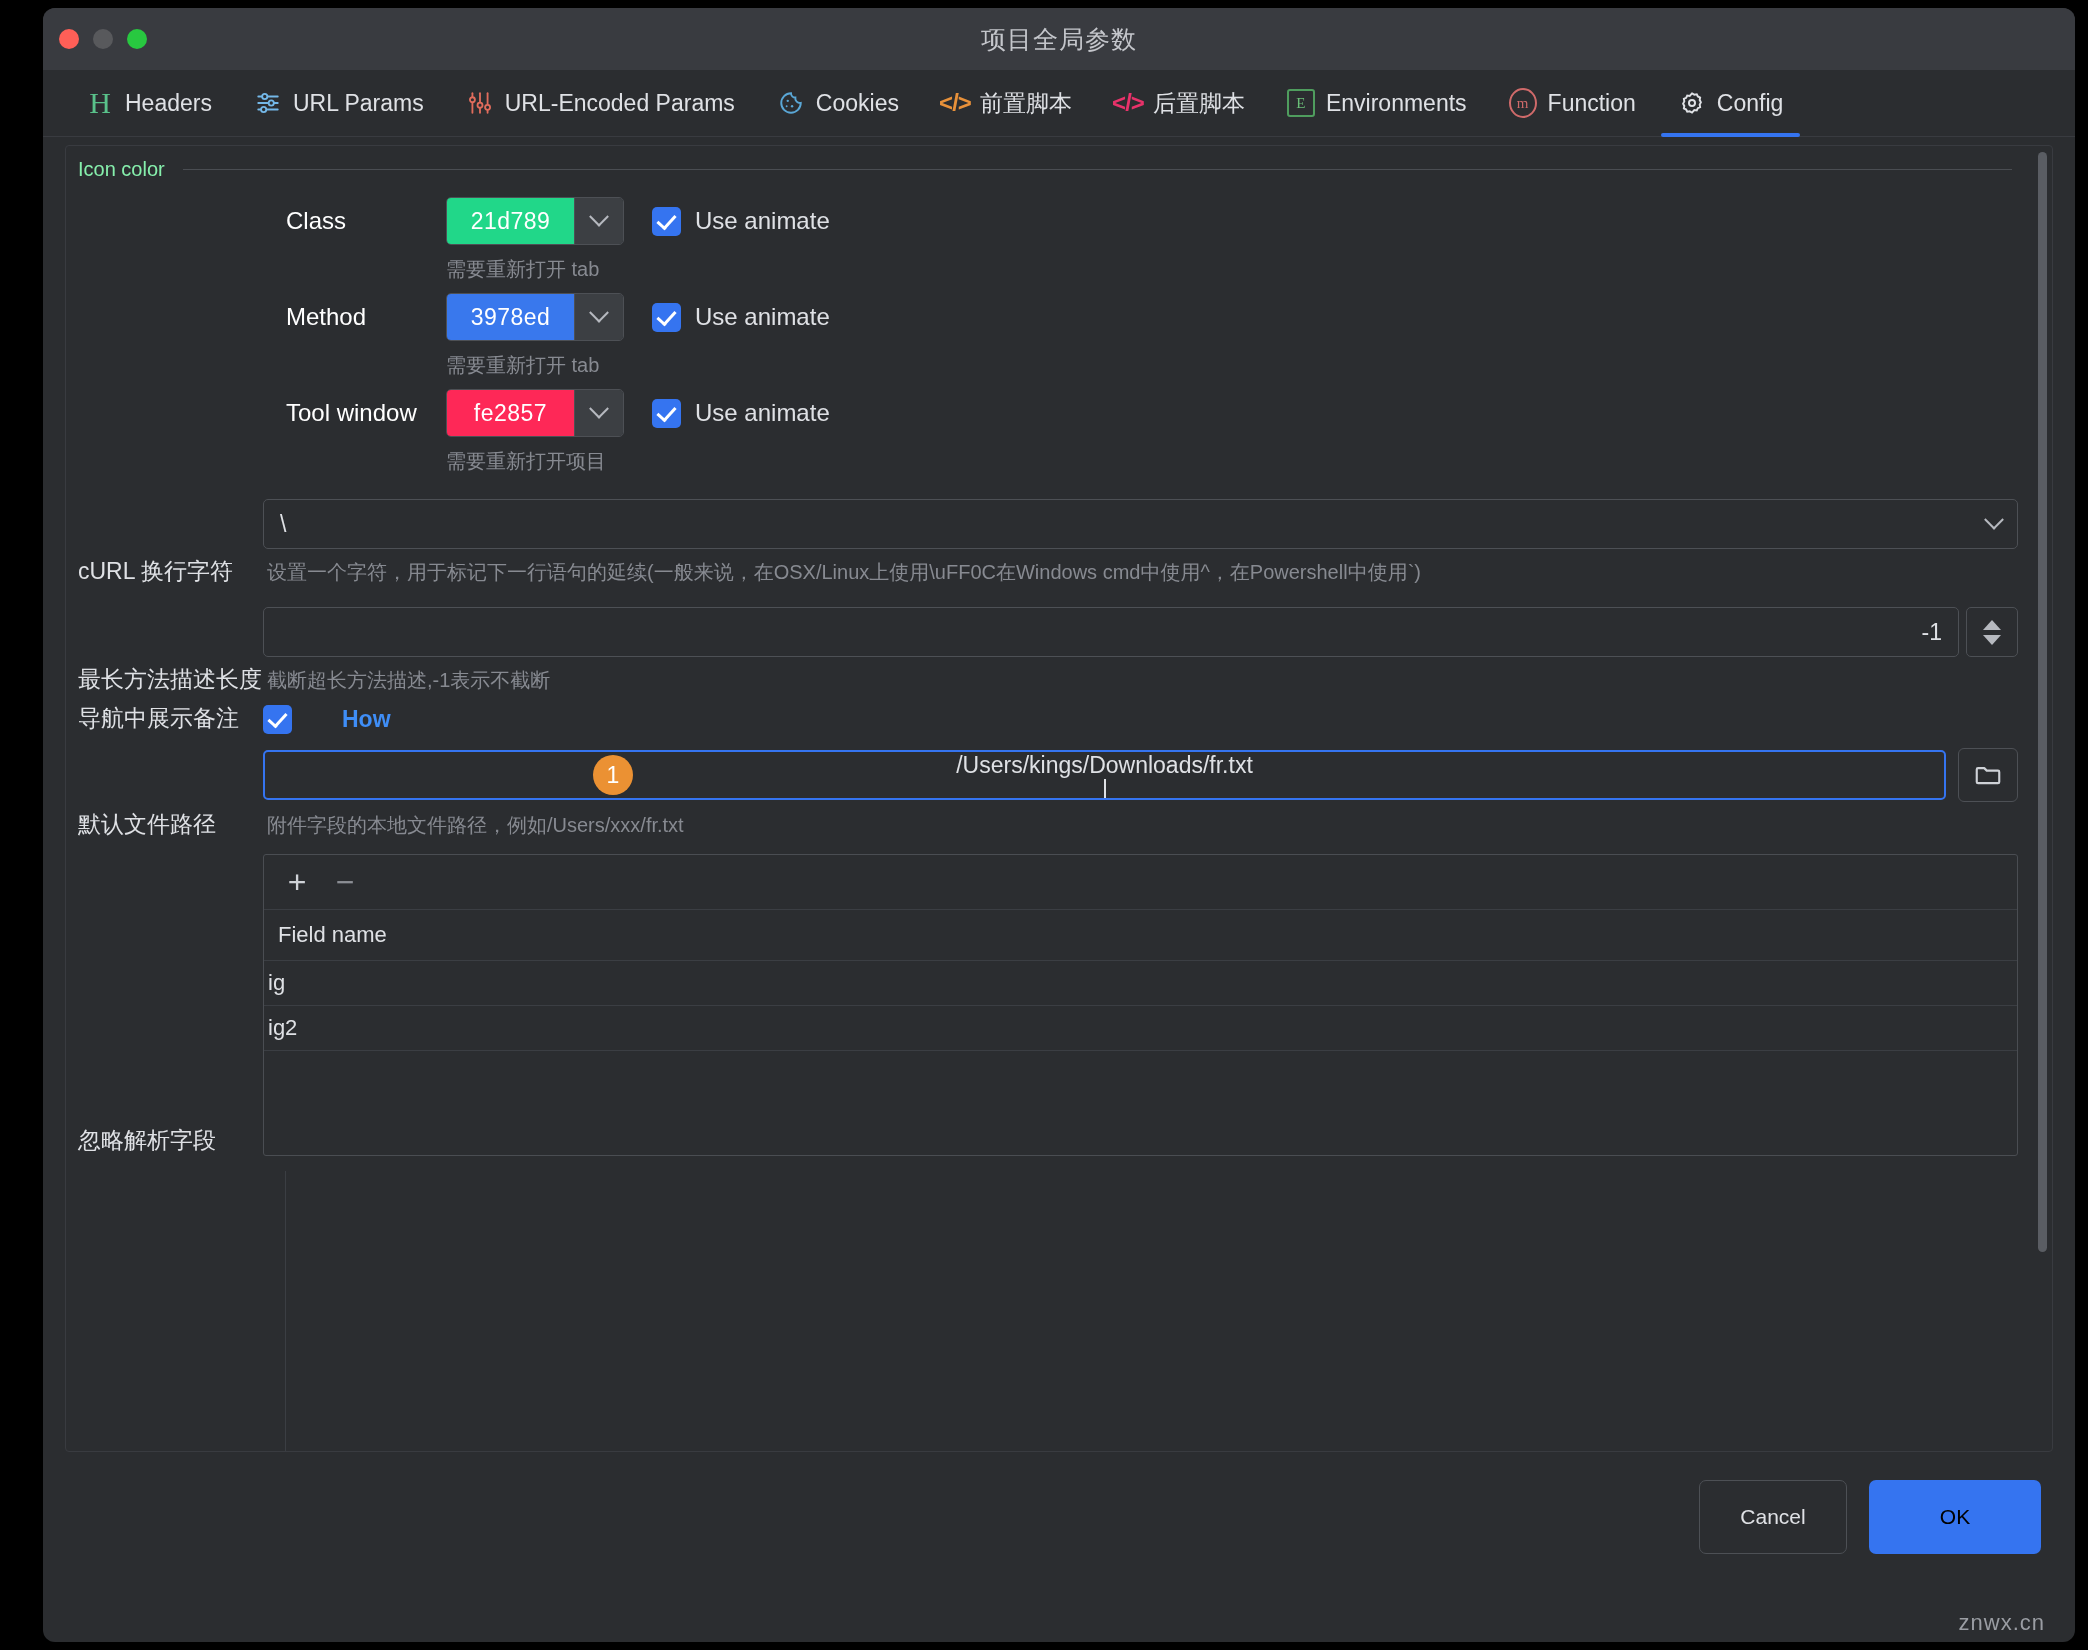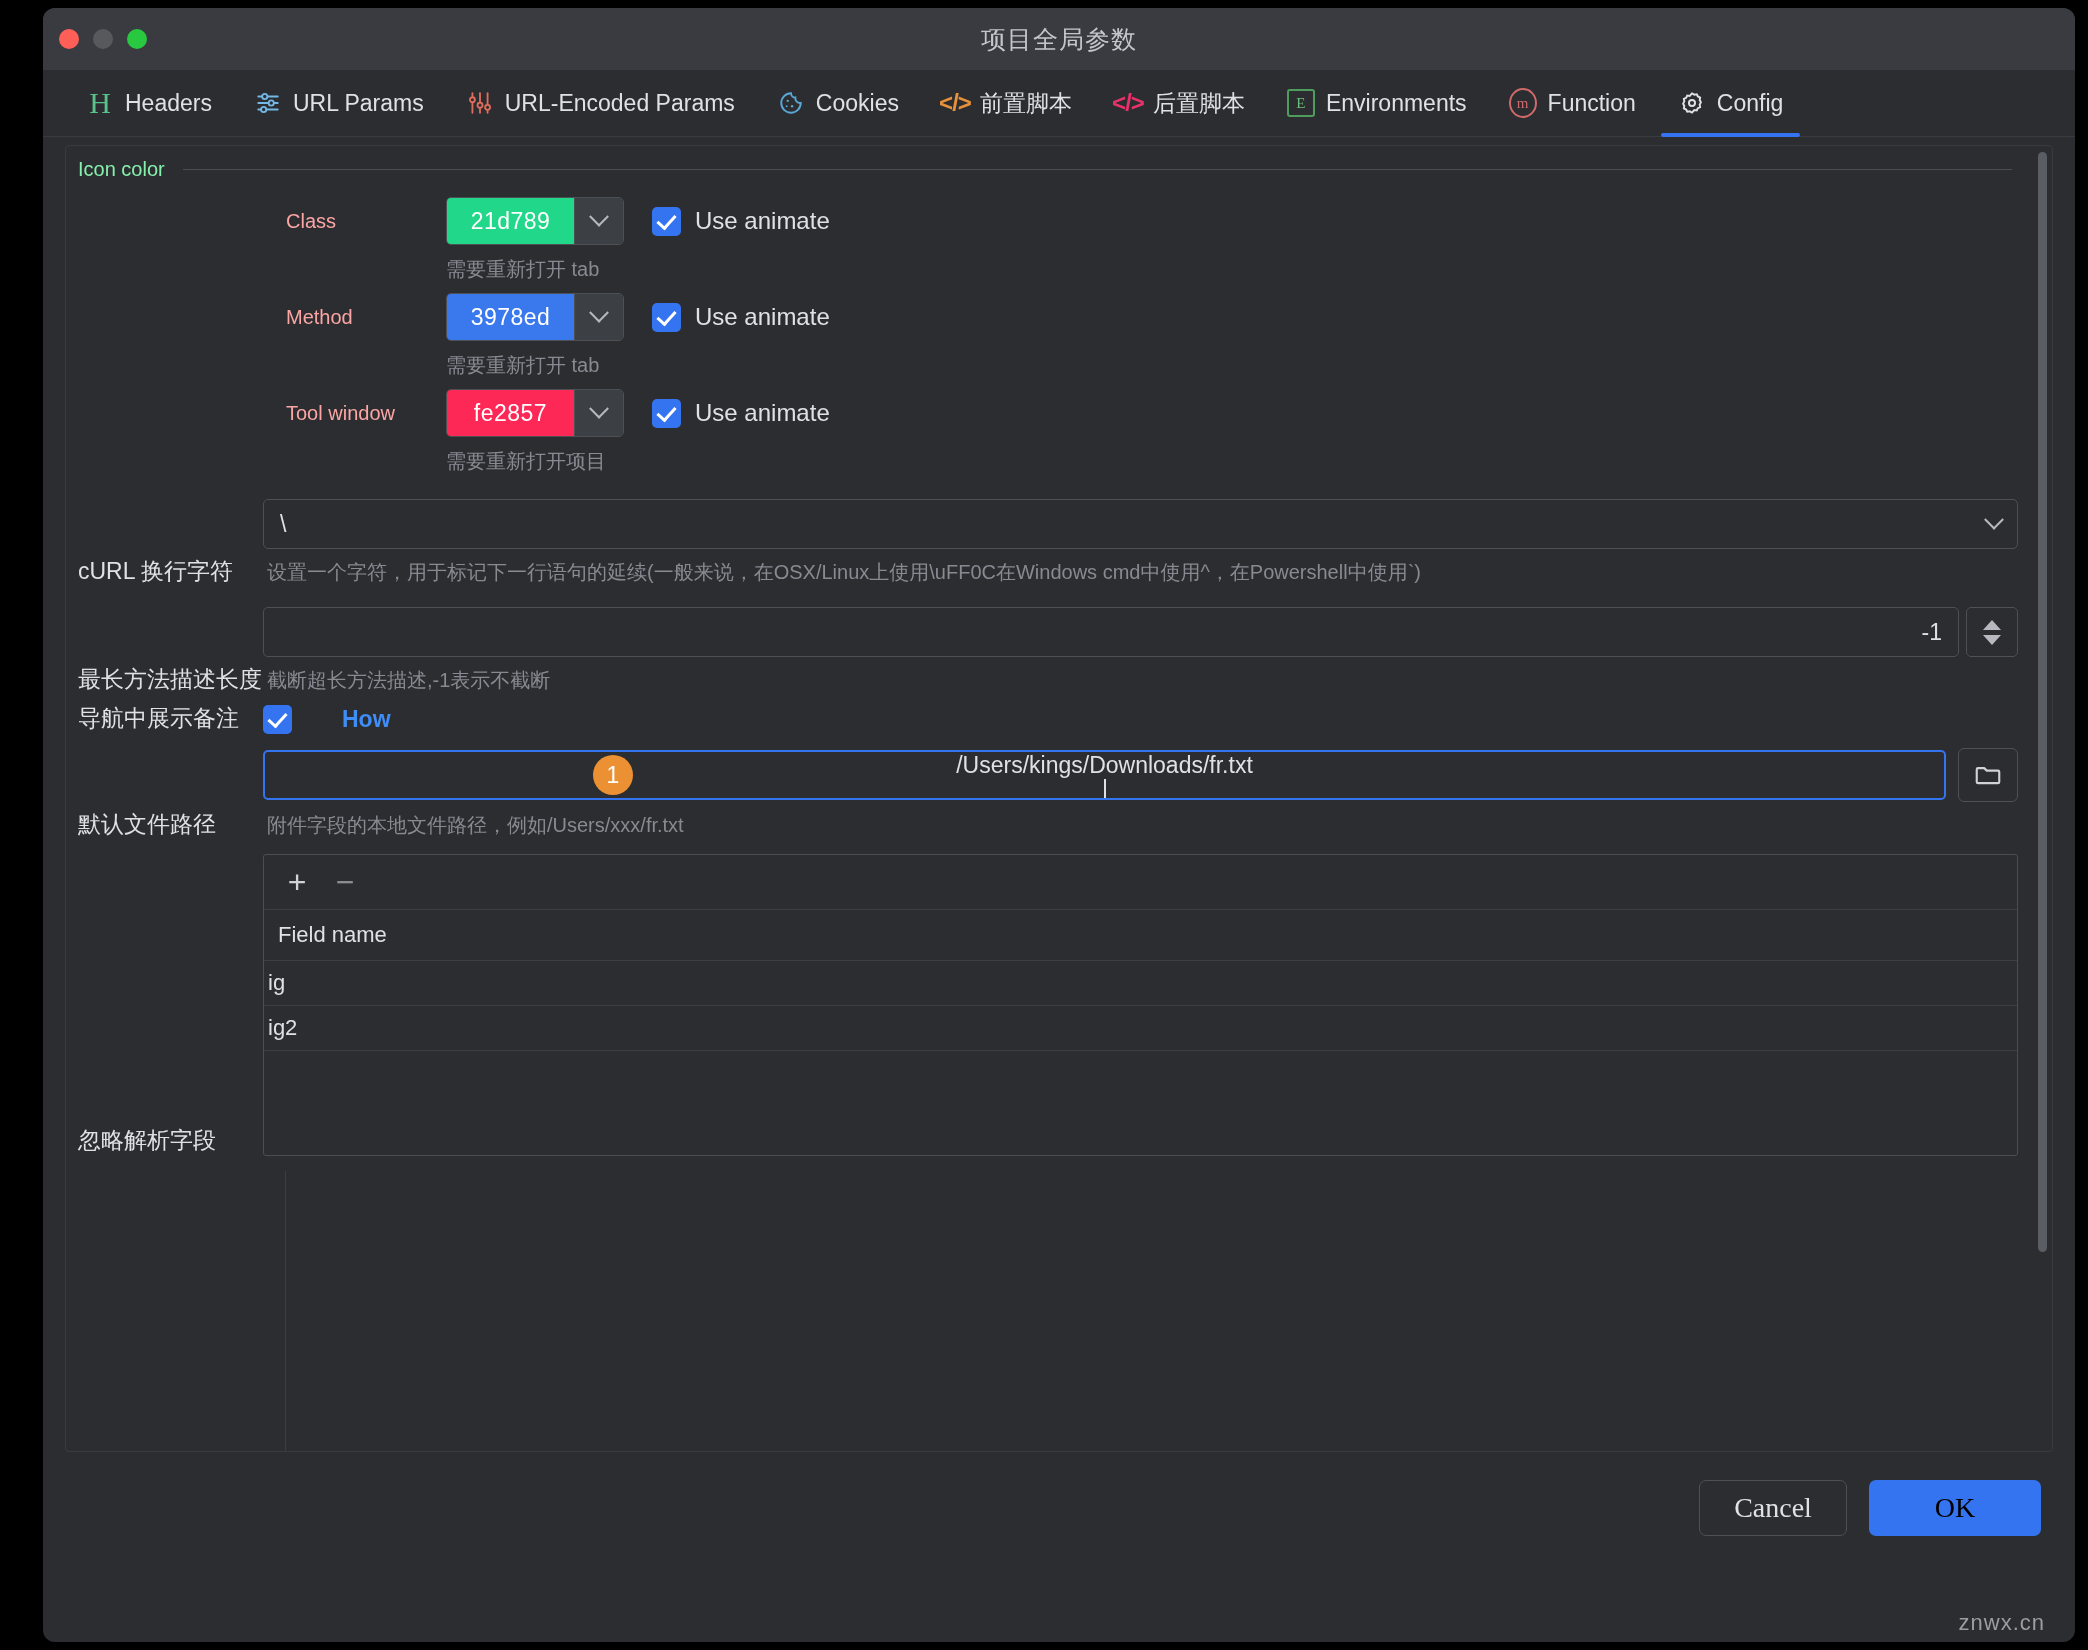--- a/index.html
+++ b/index.html
@@ -165,22 +165,22 @@
   .colorgrid { padding: 8px 0 0 0; }
   .colorrow {
     display: flex;
     align-items: center;
     gap: 0;
     padding-left: 220px;
     height: 64px;
   }
   .colorrow .clabel {
     width: 160px;
-    color: #fca5a5;
-    font-size: 20px;
+    color: #ffffff;
+    font-size: 24px;
   }
   .colorcombo {
     display: flex;
     align-items: stretch;
     width: 178px;
     height: 48px;
     border-radius: 5px;
     overflow: hidden;
     border: 1px solid #4d5055;
     box-sizing: border-box;
@@ -392,29 +392,28 @@
     background: #3b3e43;
   }
   .btnbar {
     display: flex;
     justify-content: flex-end;
     align-items: center;
     gap: 22px;
     padding: 28px 34px 0 0;
   }
   .btn {
-    height: 56px;
+    height: 74px;
     min-width: 148px;
     border-radius: 7px;
     display: flex;
     align-items: center;
     justify-content: center;
-    font-size: 28px;
+    font-size: 21px;
     box-sizing: border-box;
-    font-family: Liberation Serif, serif;
   }
   .btn.cancel {
     background: #2b2d30;
     border: 1px solid #4d5055;
     color: #dfe1e5;
   }
   .btn.ok {
     background: #3574f0;
     color: #000000;
     min-width: 172px;

